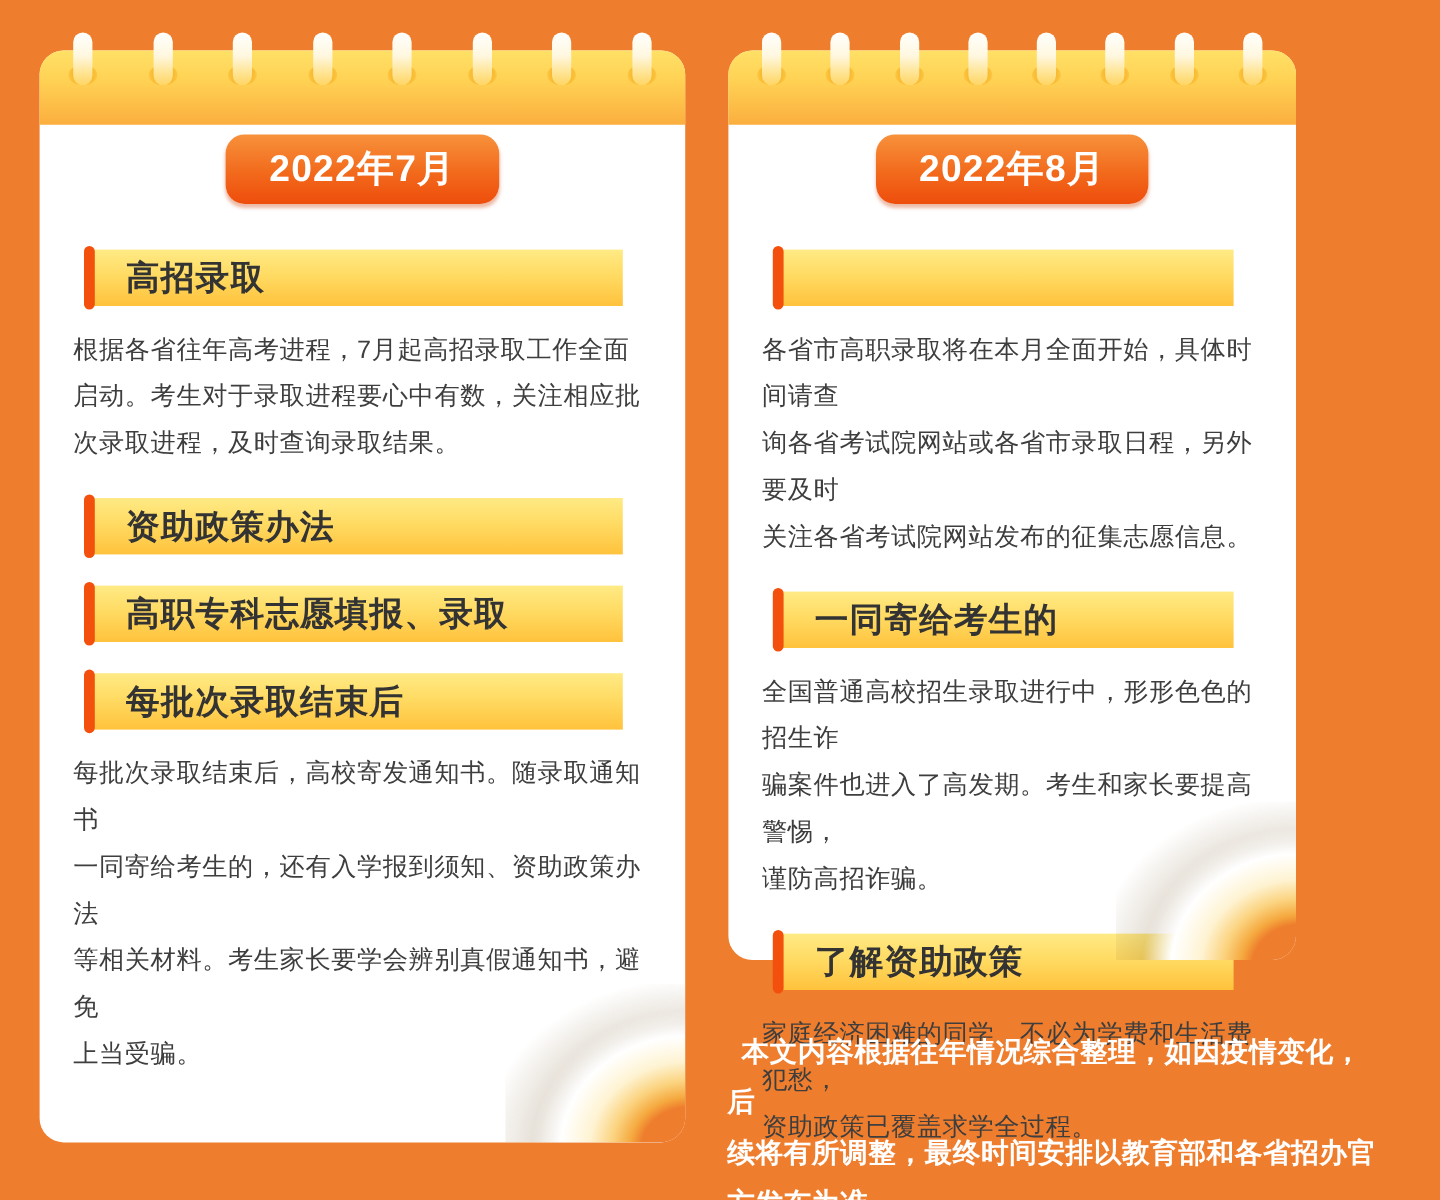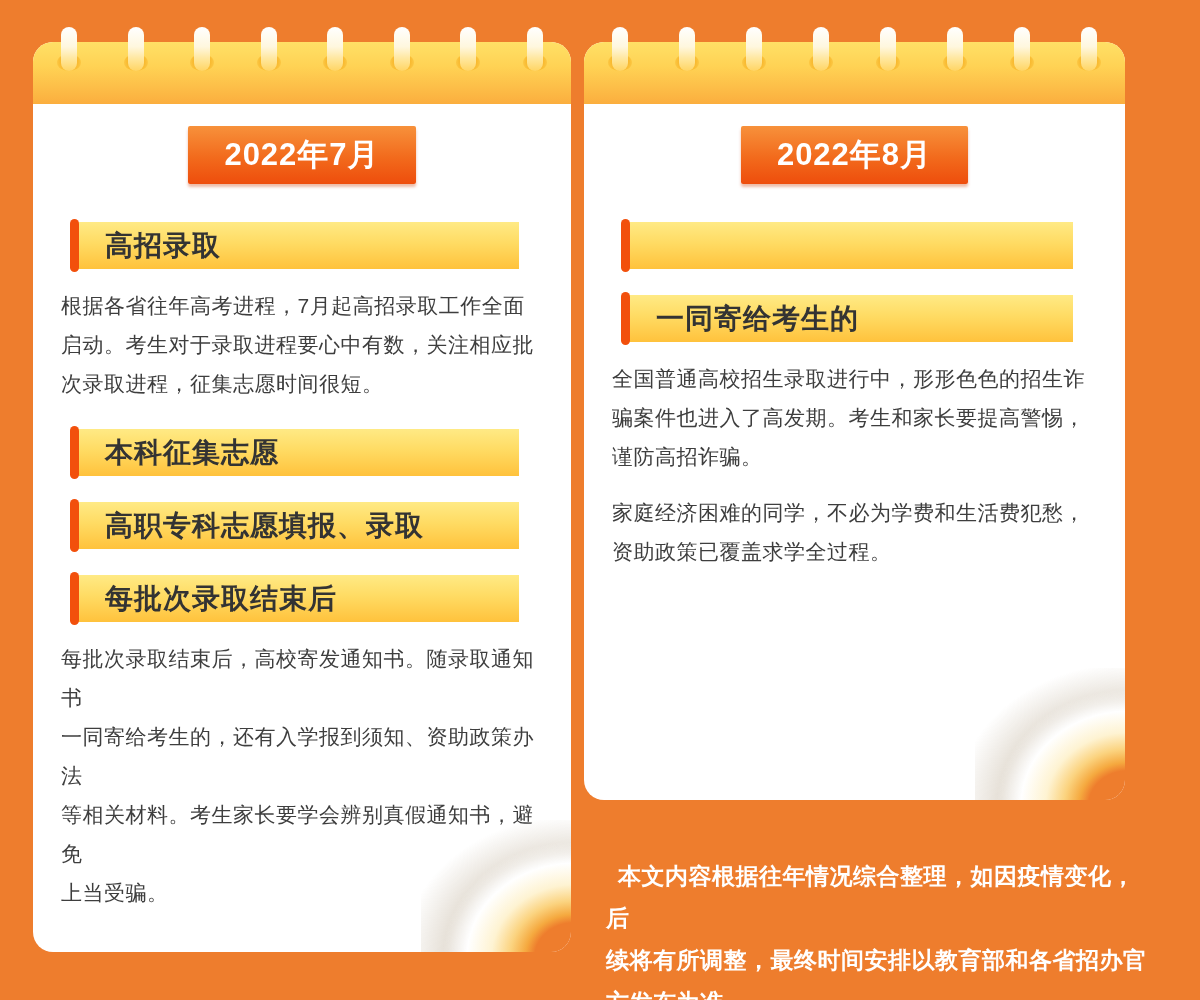--- a/index.html
+++ b/index.html
@@ -2,35 +2,35 @@
 <html><head>
 <meta charset="utf-8">
 <style>
   html,body{margin:0;padding:0;}
   body{font-family:"Liberation Sans","DejaVu Sans",sans-serif;}
   .canvas{position:relative;width:1200px;height:1000px;background:#EE7D2D;overflow:hidden;}
 
   
   .card{position:absolute;top:42px;background:#FFFFFF;border-radius:20px;}
   .card-july{left:33px;width:538px;height:910px;}
-  .card-aug{left:584px;width:541px;height:758px;}
+  .card-aug{left:607px;width:473px;height:758px;}
 
   .strip{position:relative;height:62px;border-radius:20px 20px 0 0;
          background:linear-gradient(180deg,#FFE066 0%,#FFD254 40%,#FBAE3E 100%);}
   .rings{position:absolute;left:0;right:0;top:-15px;display:flex;justify-content:space-between;padding:0 24px;}
   .ring{position:relative;width:24px;height:58px;}
   .ring::before{content:"";position:absolute;left:0;bottom:14px;width:24px;height:17px;border-radius:50%;
                 background:radial-gradient(circle at 50% 45%,#F6A51C 0%,#F9BC33 60%,rgba(250,200,70,0) 100%);}
   .ring::after{content:"";position:absolute;left:4px;top:0;width:16px;height:44px;border-radius:9px;
                background:linear-gradient(180deg,#FFFFFF 0%,#FFF7DE 45%,#FFE597 75%,#FFD564 100%);}
 
-  .badge{display:block;width:max-content;margin:22px auto 0;padding:8px 36px;
+  .badge{display:block;width:max-content;margin:8px auto 0;padding:8px 36px;
          font-size:31px;font-weight:bold;color:#FFFFFF;letter-spacing:1px;
          background:linear-gradient(180deg,#F7913B 0%,#F26A1C 55%,#EE4D0C 100%);
-         border-radius:2px;box-shadow:0 3px 3px rgba(200,58,4,.35);}
+         border-radius:16px;box-shadow:0 3px 3px rgba(200,58,4,.35);}
 
   .sec-bar{position:relative;height:47px;margin:26px 52px 0 40px;display:flex;align-items:center;
            background:linear-gradient(180deg,#FFEA85 0%,#FFDB63 45%,#FFC23C 100%);}
   .sec-bar.first{margin-top:38px;font-family:Liberation Serif, serif;}
   .sec-accent{position:absolute;left:-3px;top:-3px;bottom:-3px;width:9px;border-radius:5px;background:#F2500C;}
   .sec-title{margin-left:32px;font-size:28px;font-weight:bold;color:#333333;letter-spacing:1px;}
 
   .para{margin:17px 20px 0 28px;font-size:21px;line-height:39px;color:#3E3E3E;
         white-space:pre-line;letter-spacing:0.5px;}
   .para.spread{letter-spacing:1.5px;}
@@ -66,25 +66,25 @@
     </div>
 
     <div class="badge">2022年7月</div>
 
     <div class="sec-bar first">
       <span class="sec-accent"></span>
       <span class="sec-title">高招录取</span>
     </div>
     <p class="para">根据各省往年高考进程，7月起高招录取工作全面
 启动。考生对于录取进程要心中有数，关注相应批
-次录取进程，征集志愿时间很短。</p>
+次录取进程，及时查询录取结果。</p>
 
     <div class="sec-bar">
       <span class="sec-accent"></span>
-      <span class="sec-title">本科征集志愿</span>
+      <span class="sec-title">资助政策办法</span>
     </div>
 
     <div class="sec-bar">
       <span class="sec-accent"></span>
       <span class="sec-title">高职专科志愿填报、录取</span>
     </div>
 
     <div class="sec-bar">
       <span class="sec-accent"></span>
       <span class="sec-title">每批次录取结束后</span>
@@ -109,29 +109,36 @@
         <span class="ring"></span>
         <span class="ring"></span>
       </div>
     </div>
 
     <div class="badge">2022年8月</div>
 
     <div class="sec-bar first">
       <span class="sec-accent"></span>
     </div>
+    <p class="para">各省市高职录取将在本月全面开始，具体时间请查
+询各省考试院网站或各省市录取日程，另外要及时
+关注各省考试院网站发布的征集志愿信息。</p>
 
     <div class="sec-bar">
       <span class="sec-accent"></span>
       <span class="sec-title">一同寄给考生的</span>
     </div>
     <p class="para">全国普通高校招生录取进行中，形形色色的招生诈
 骗案件也进入了高发期。考生和家长要提高警惕，
 谨防高招诈骗。</p>
 
+    <div class="sec-bar">
+      <span class="sec-accent"></span>
+      <span class="sec-title">了解资助政策</span>
+    </div>
     <p class="para">家庭经济困难的同学，不必为学费和生活费犯愁，
 资助政策已覆盖求学全过程。</p>
 
     <div class="curl"></div>
   </div>
 
   <p class="footnote">本文内容根据往年情况综合整理，如因疫情变化，后
 续将有所调整，最终时间安排以教育部和各省招办官
 方发布为准。</p>
 

